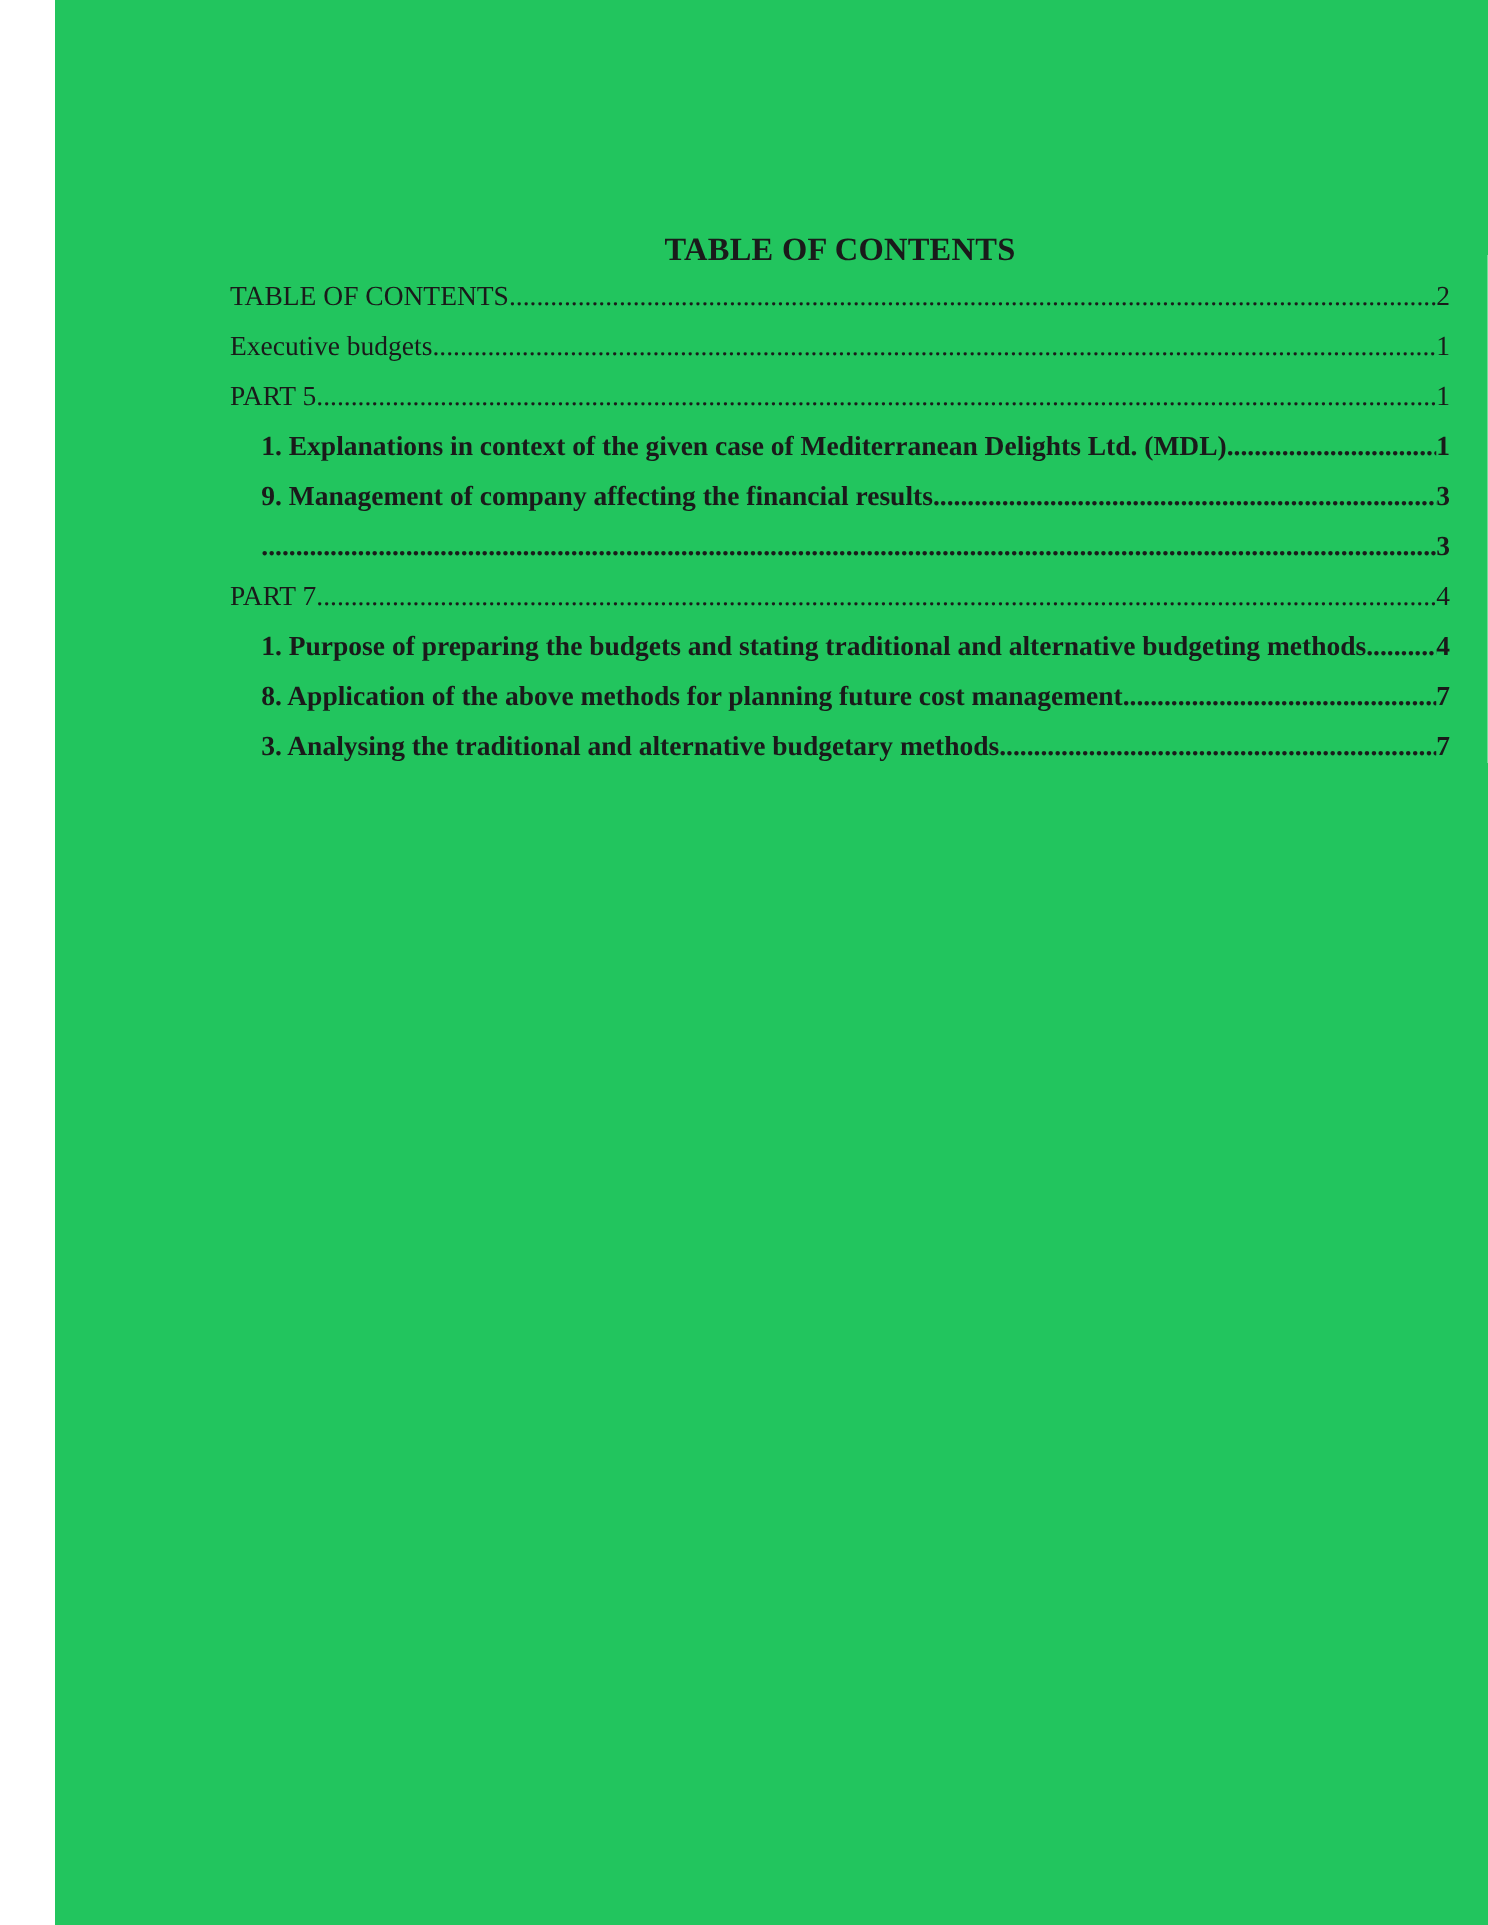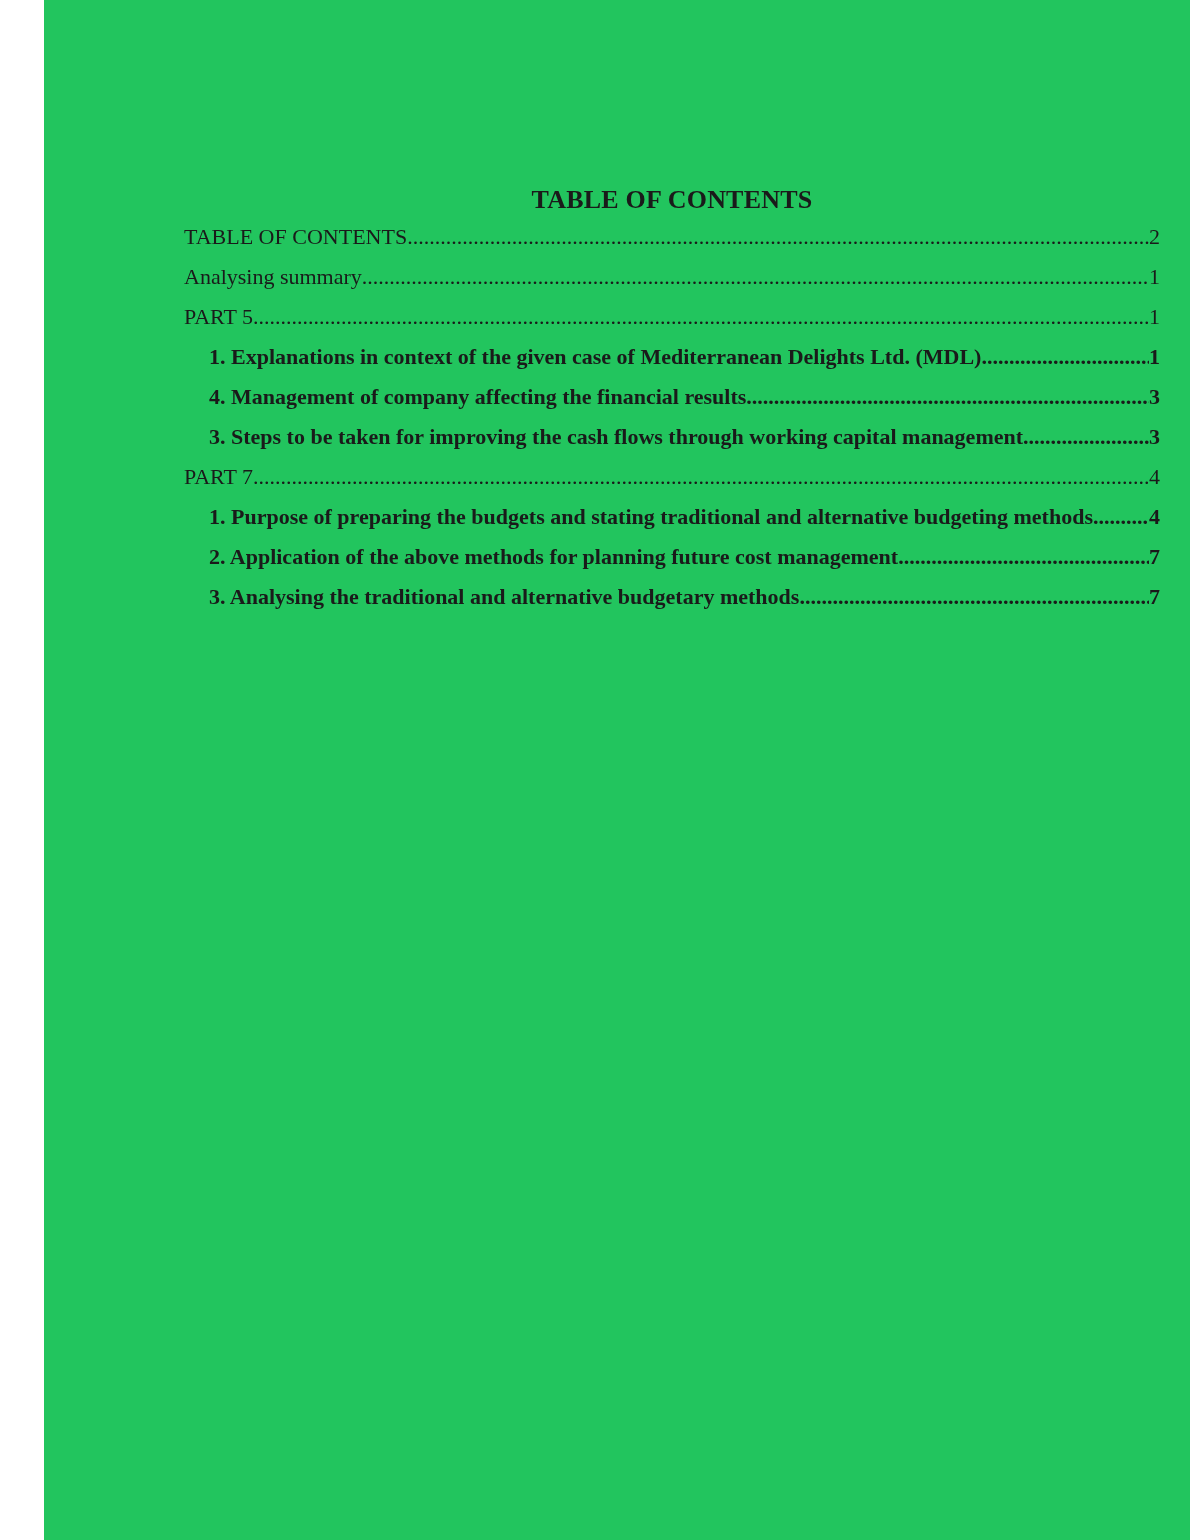--- a/index.html
+++ b/index.html
@@ -69,63 +69,62 @@
 
   <div class="toc-list">
 
     <div class="toc-row">
       <span class="toc-label">TABLE OF CONTENTS</span>
       <span class="toc-dots"></span>
       <span class="toc-page">2</span>
     </div>
 
     <div class="toc-row">
-      <span class="toc-label">Analysing summary</span>
+      <span class="toc-label">Executive budgets</span>
       <span class="toc-dots"></span>
       <span class="toc-page">1</span>
     </div>
 
     <div class="toc-row">
       <span class="toc-label">PART 5</span>
       <span class="toc-dots"></span>
       <span class="toc-page">1</span>
     </div>
 
     <div class="toc-row indent">
       <span class="toc-label">1. Explanations in context of the given case of Mediterranean Delights Ltd. (MDL)</span>
       <span class="toc-dots"></span>
       <span class="toc-page">1</span>
     </div>
 
     <div class="toc-row indent">
-      <span class="toc-label">4. Management of company affecting the financial results</span>
+      <span class="toc-label">9. Management of company affecting the financial results</span>
       <span class="toc-dots"></span>
       <span class="toc-page">3</span>
     </div>
 
     <div class="toc-row indent">
-      <span class="toc-label">3. Steps to be taken for improving the cash flows through working capital management</span>
       <span class="toc-dots"></span>
       <span class="toc-page">3</span>
     </div>
 
     <div class="toc-row">
       <span class="toc-label">PART 7</span>
       <span class="toc-dots"></span>
       <span class="toc-page">4</span>
     </div>
 
     <div class="toc-row indent">
       <span class="toc-label">1. Purpose of preparing the budgets and stating traditional and alternative budgeting methods</span>
       <span class="toc-dots"></span>
       <span class="toc-page">4</span>
     </div>
 
     <div class="toc-row indent">
-      <span class="toc-label">2. Application of the above methods for planning future cost management</span>
+      <span class="toc-label">8. Application of the above methods for planning future cost management</span>
       <span class="toc-dots"></span>
       <span class="toc-page">7</span>
     </div>
 
     <div class="toc-row indent">
       <span class="toc-label">3. Analysing the traditional and alternative budgetary methods</span>
       <span class="toc-dots"></span>
       <span class="toc-page">7</span>
     </div>
 

